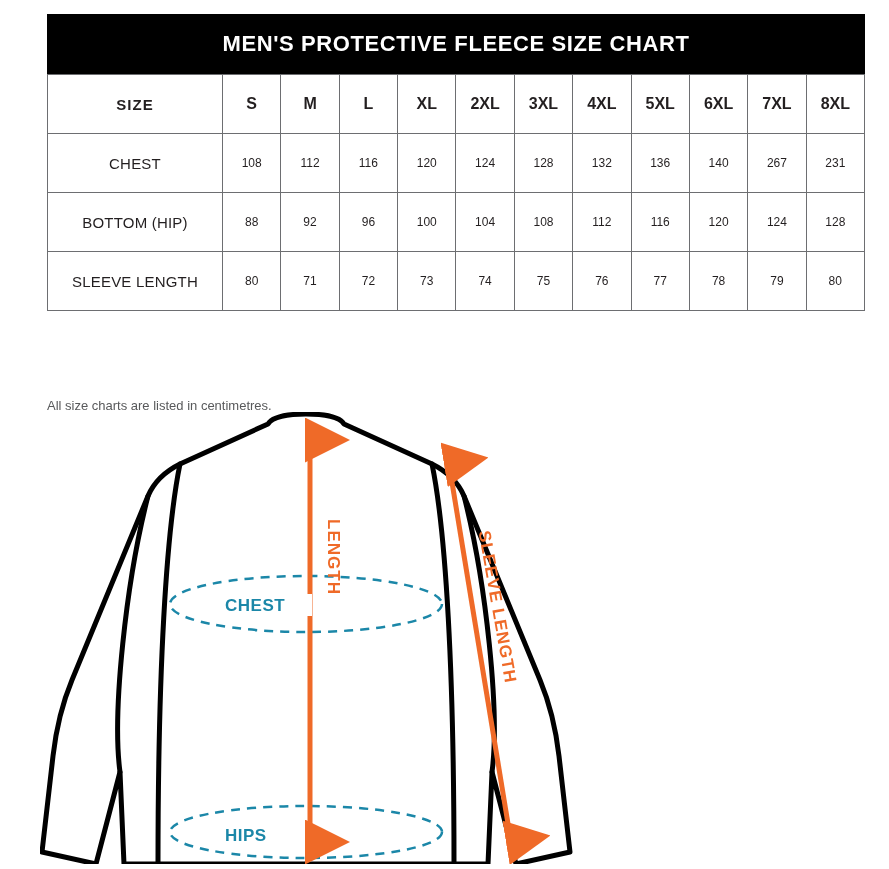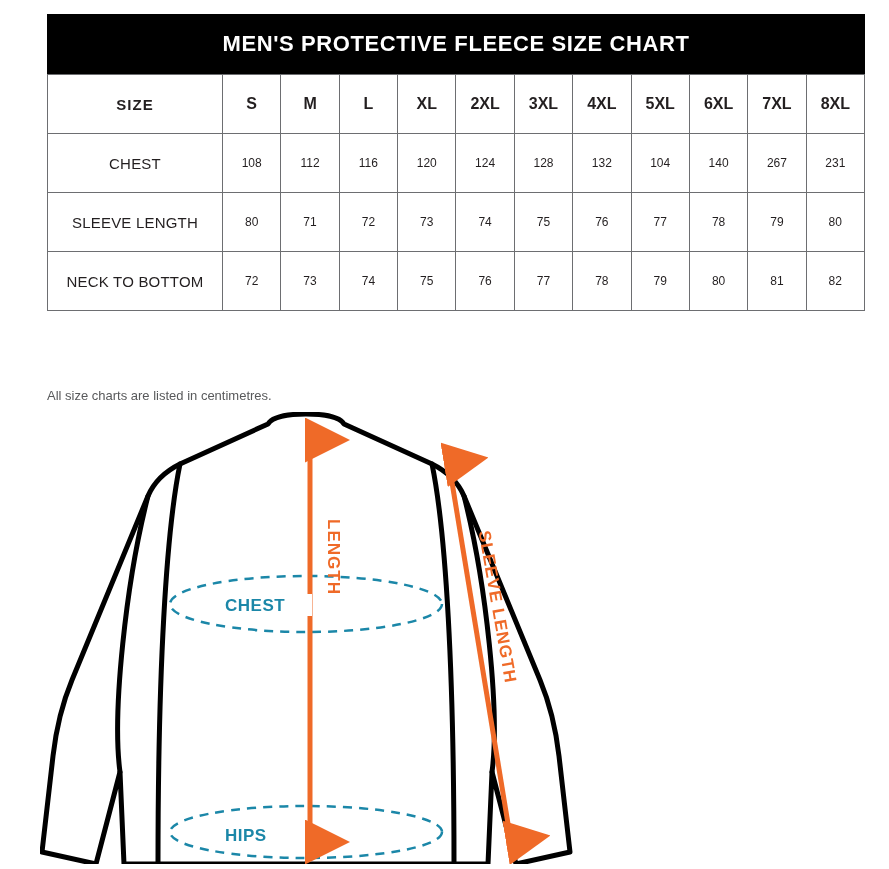--- a/index.html
+++ b/index.html
@@ -71,21 +71,21 @@
   }
   table.size-table tbody td {
     font-weight: normal;
   }
   table.size-table tbody td.row-label {
     font-weight: normal;
   }
   .note {
     position: absolute;
     left: 47px;
-    top: 388px;
+    top: 398px;
     font-size: 13px;
     color: #58595b;
   }
   .figure {
     position: absolute;
     left: 40px;
     top: 412px;
     width: 560px;
     height: 452px;
   }
@@ -134,52 +134,52 @@
       <tbody>
         <tr>
           <td class="row-label">CHEST</td>
           <td>108</td>
           <td>112</td>
           <td>116</td>
           <td>120</td>
           <td>124</td>
           <td>128</td>
           <td>132</td>
-          <td>104</td>
+          <td>136</td>
           <td>140</td>
           <td>267</td>
           <td>231</td>
+        </tr>
+        <tr>
+          <td class="row-label">BOTTOM (HIP)</td>
+          <td>88</td>
+          <td>92</td>
+          <td>96</td>
+          <td>100</td>
+          <td>104</td>
+          <td>108</td>
+          <td>112</td>
+          <td>116</td>
+          <td>120</td>
+          <td>124</td>
+          <td>128</td>
         </tr>
         <tr>
           <td class="row-label">SLEEVE LENGTH</td>
           <td>80</td>
           <td>71</td>
           <td>72</td>
           <td>73</td>
           <td>74</td>
           <td>75</td>
           <td>76</td>
           <td>77</td>
           <td>78</td>
           <td>79</td>
           <td>80</td>
-        </tr>
-        <tr>
-          <td class="row-label">NECK TO BOTTOM</td>
-          <td>72</td>
-          <td>73</td>
-          <td>74</td>
-          <td>75</td>
-          <td>76</td>
-          <td>77</td>
-          <td>78</td>
-          <td>79</td>
-          <td>80</td>
-          <td>81</td>
-          <td>82</td>
         </tr>
       </tbody>
     </table>
   </div>
 
   <div class="note">All size charts are listed in centimetres.</div>
 
   <div class="figure">
     <svg width="560" height="452" viewBox="0 0 560 452" xmlns="http://www.w3.org/2000/svg">
       <defs>

